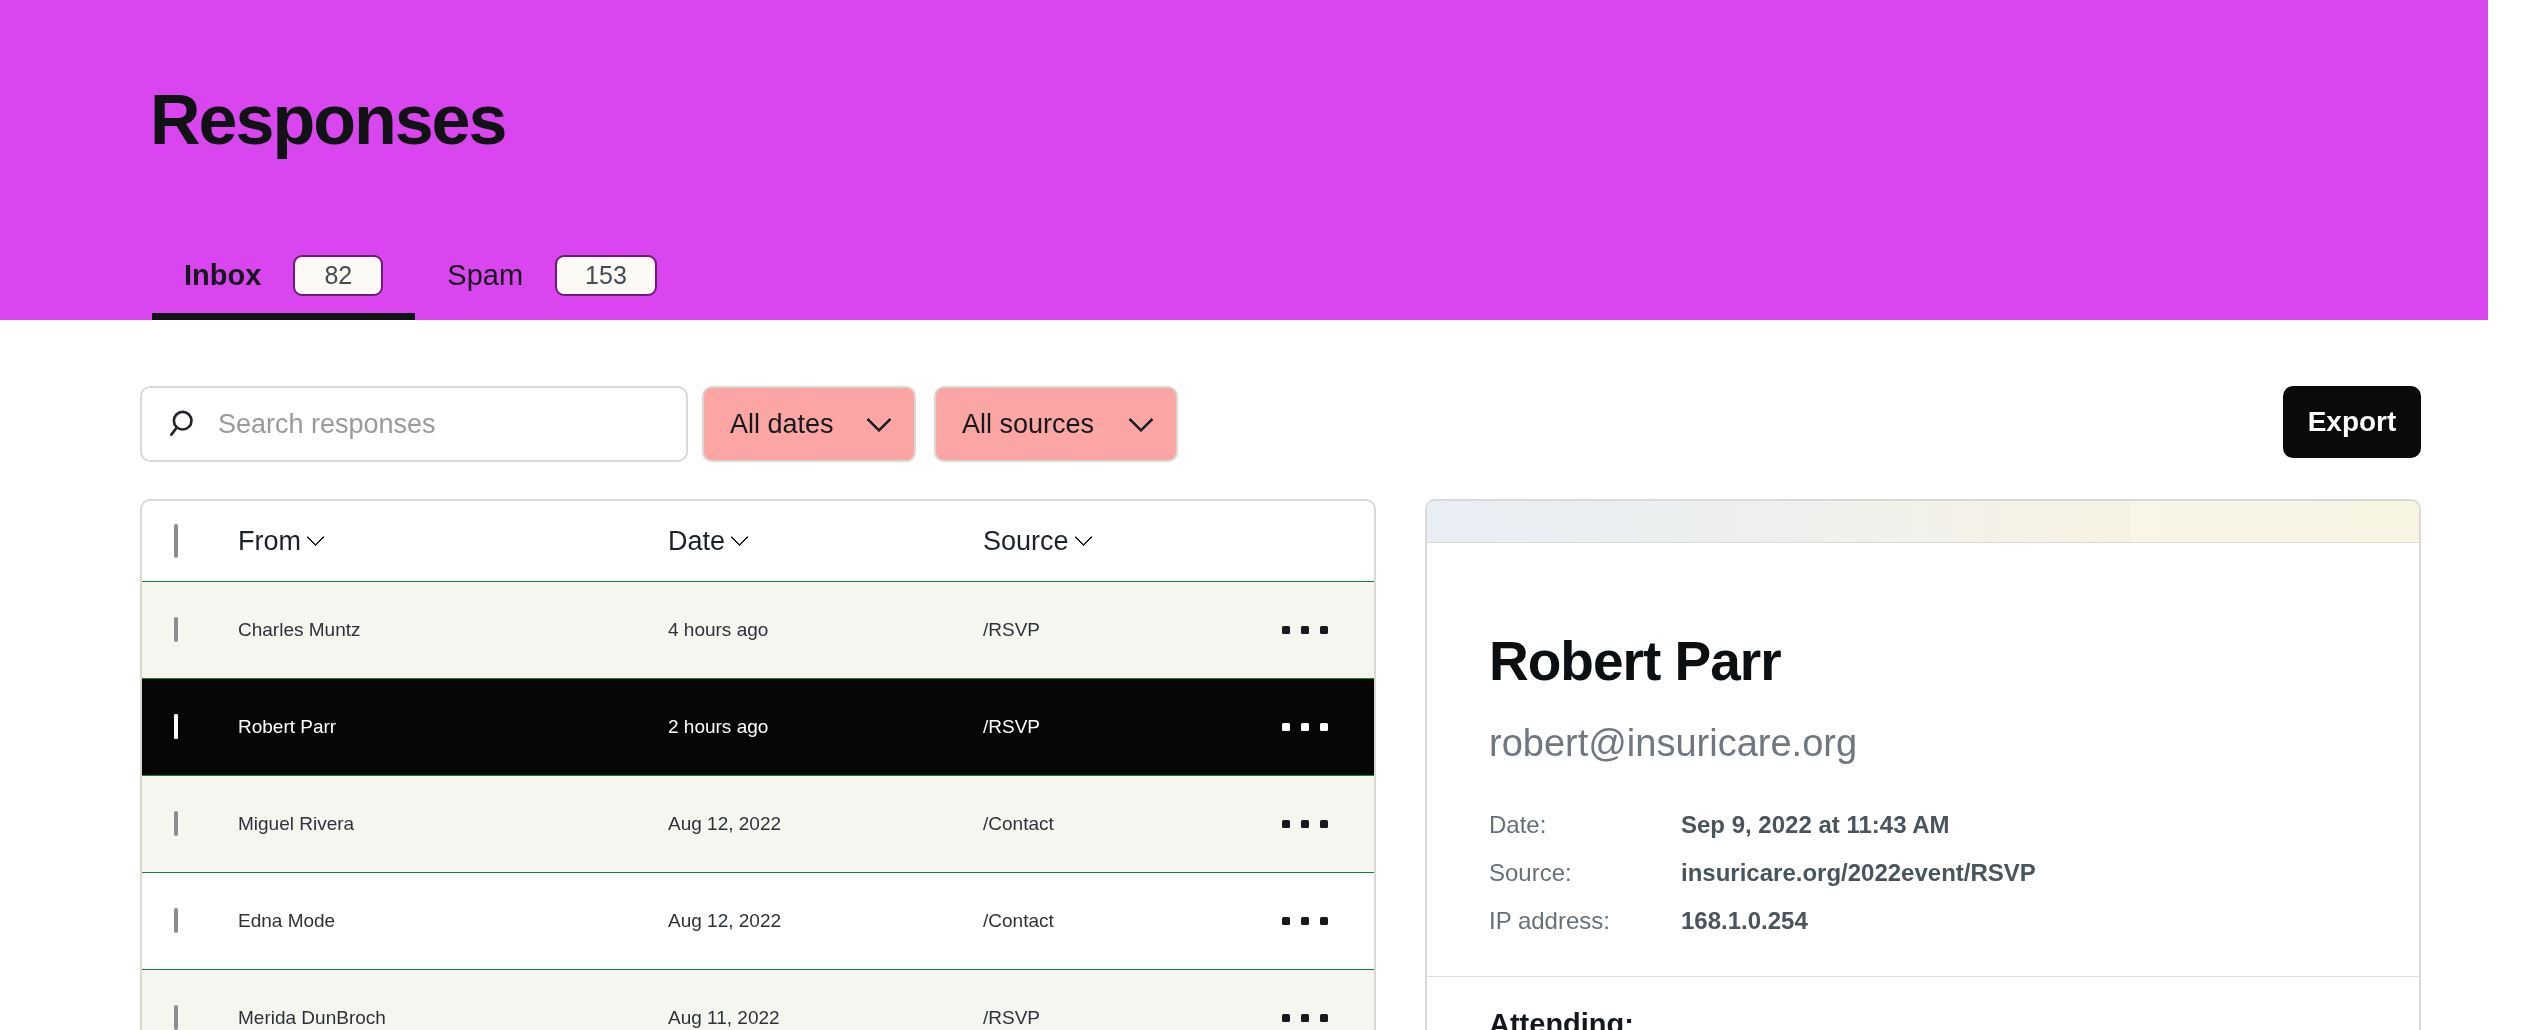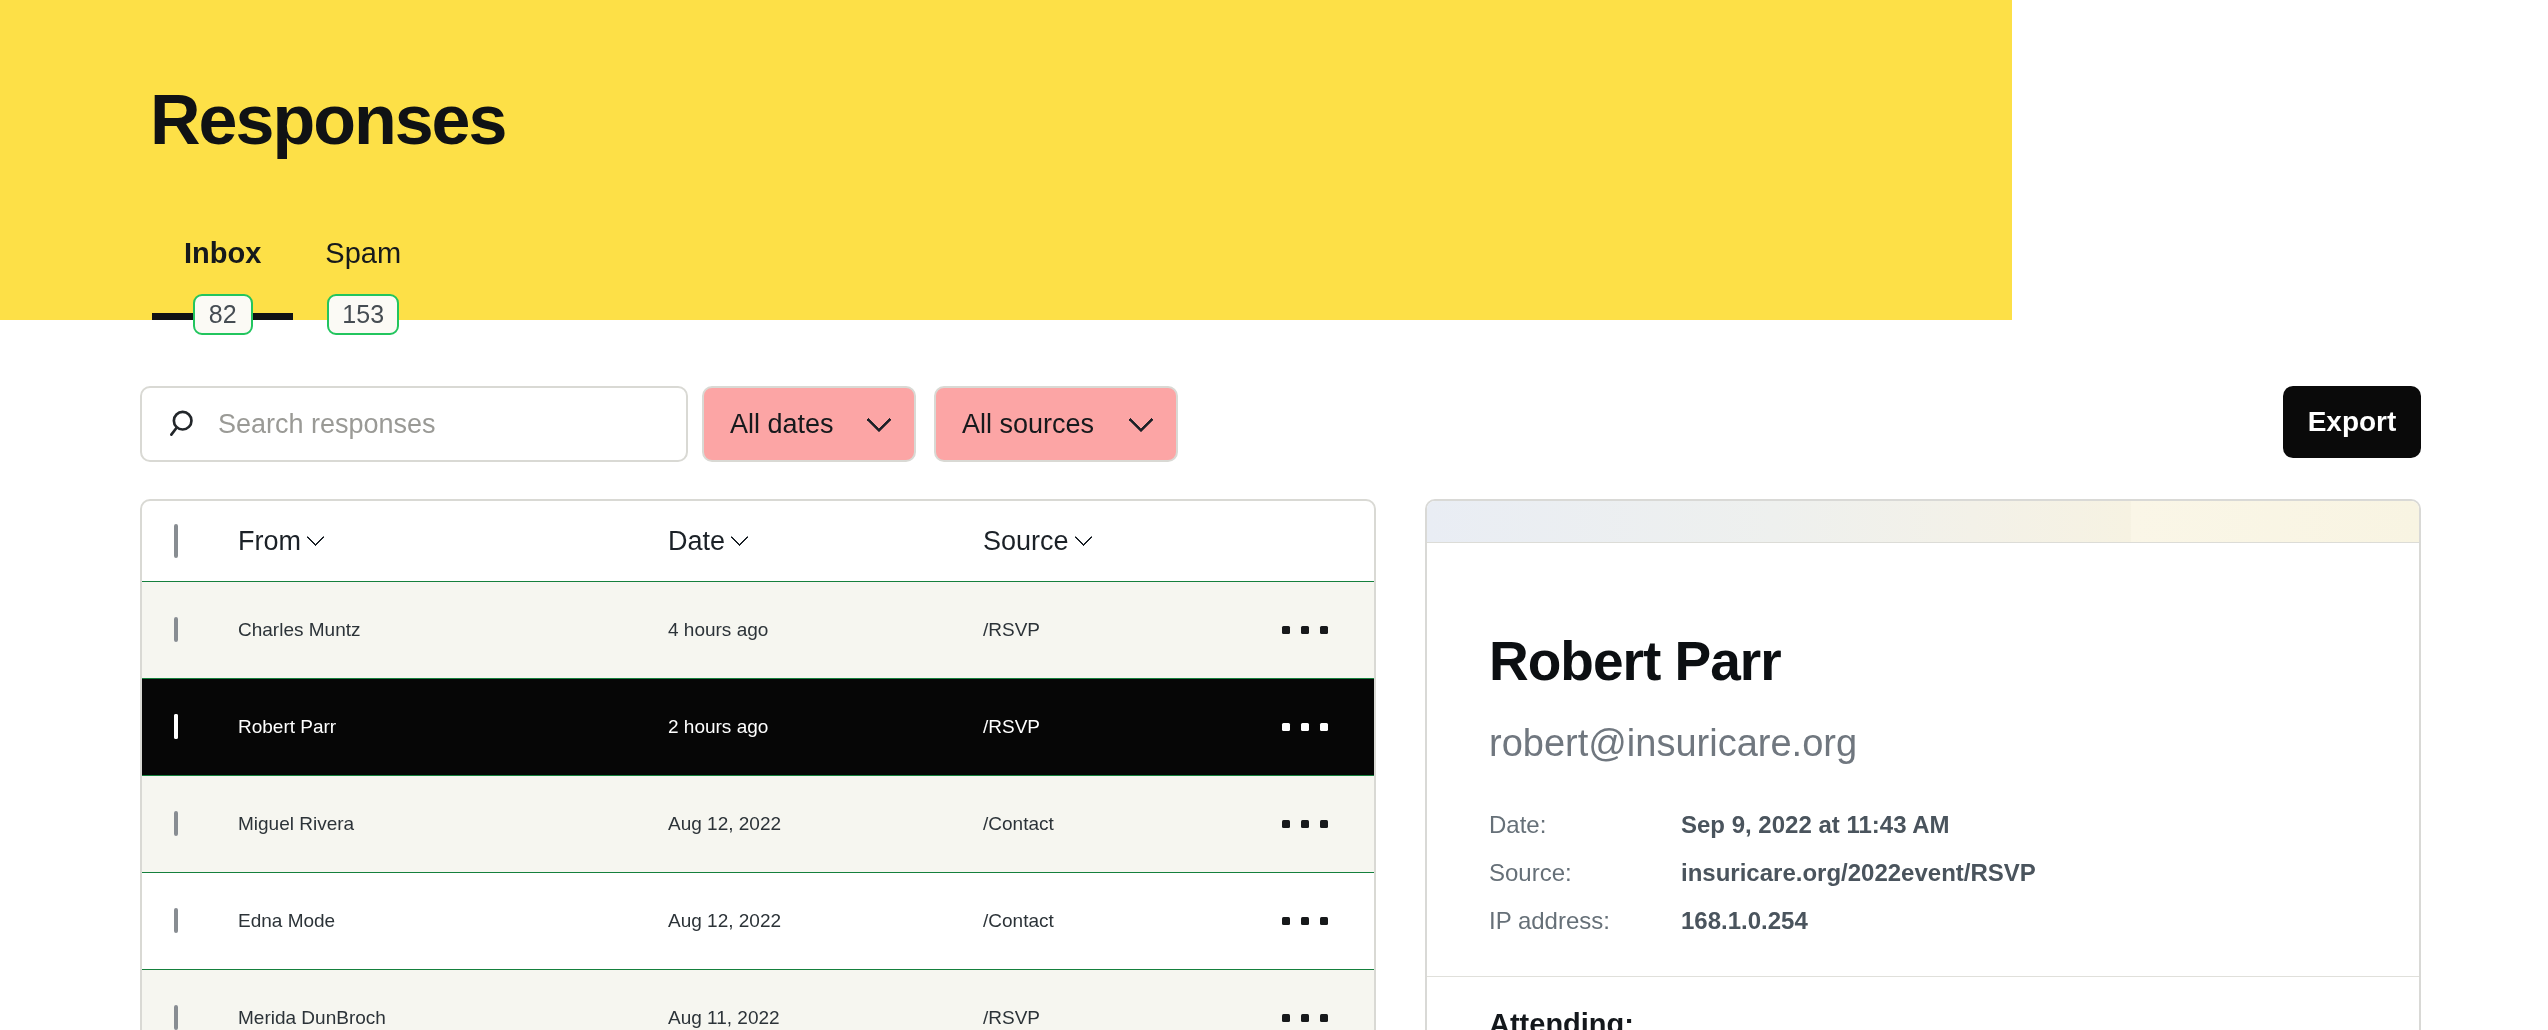--- a/index.html
+++ b/index.html
@@ -5,38 +5,38 @@
   html,body{margin:0;padding:0;background:#ffffff;}
   #page{
     position:relative;
     width:2548px;height:1030px;
     overflow:hidden;
     font-family:"Liberation Sans","DejaVu Sans",sans-serif;
     background:#ffffff;
     color:#16191c;
   }
   
-  .band{position:absolute;left:0;top:0;width:2012px;height:320px;background:#fde047;}
+  .band{position:absolute;left:0;top:0;width:2488px;height:320px;background:#d946ef;}
   .page-title{
     position:absolute;left:150px;top:80px;margin:0;
     font-size:70px;font-weight:700;letter-spacing:-2px;color:#101214;
   }
   .tabs{position:absolute;left:152px;bottom:0;display:flex;}
   .tab{
-    display:flex;align-items:center;gap:24px;
+    display:flex;align-items:center;gap:32px;
     padding:0 32px;height:76px;
     border-bottom:7px solid transparent;
-    font-size:29px;color:#16191c;cursor:pointer;flex-direction:column;
+    font-size:29px;color:#16191c;cursor:pointer;
   }
   .tab.active{border-bottom-color:#101214;}
   .tab.active .tab-label{font-weight:700;}
   .tab-badge{
     display:inline-flex;align-items:center;justify-content:center;
-    min-width:30px;padding:4px 13px;
-    border:2px solid #22c55e;border-radius:9px;background:#fbfaf5;
+    min-width:30px;padding:4px 28px;
+    border:2px solid #701a75;border-radius:9px;background:#fbfaf5;
     font-size:25px;color:#454c52;
   }
   
   .search-box{
     position:absolute;left:140px;top:386px;width:548px;height:76px;
     box-sizing:border-box;border:2px solid #d9d9d4;border-radius:10px;background:#fff;
     display:flex;align-items:center;gap:18px;padding:0 24px;
   }
   .search-box input{
     border:none;outline:none;flex:1;font-size:27px;color:#16191c;background:transparent;

